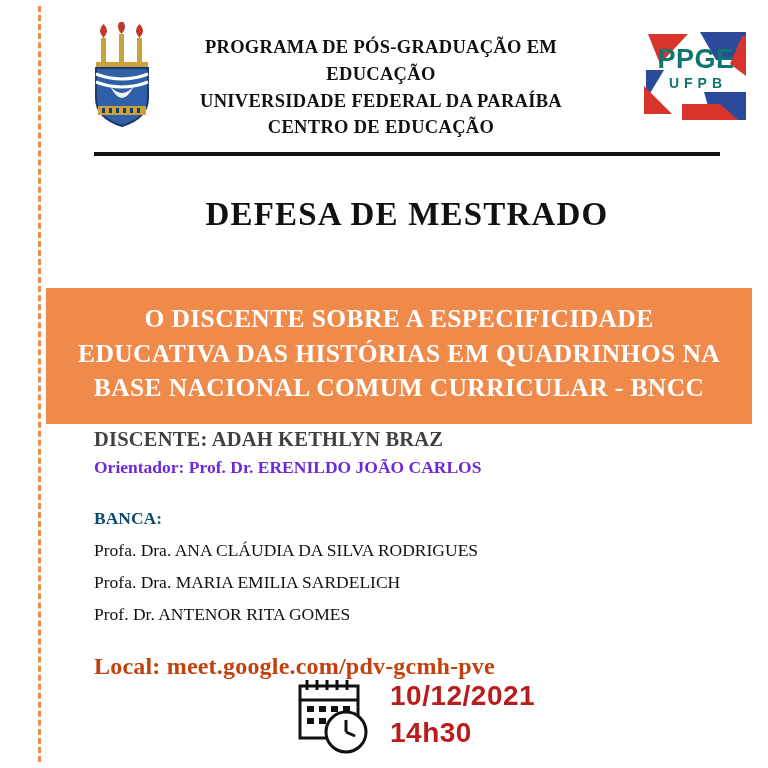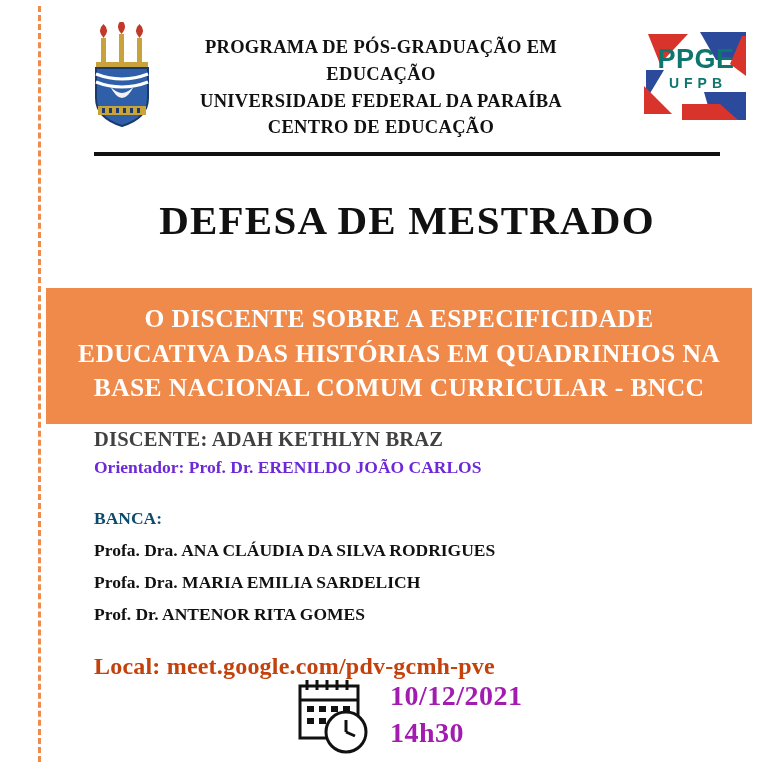--- a/index.html
+++ b/index.html
@@ -110,21 +110,21 @@
 
   
   .main-title {
     position: absolute;
     left: 0;
     top: 196px;
     width: 722px;
     text-align: center;
     font-family: "Liberation Serif", serif;
     font-weight: bold;
-    font-size: 41px;
+    font-size: 33px;
     letter-spacing: 1.2px;
     color: #111111;
   }
 
   
   .banner {
     position: absolute;
     left: 0;
     top: 288px;
     width: 706px;
@@ -165,21 +165,21 @@
   }
   .banca-label {
     font-family: "Liberation Serif", serif;
     font-weight: bold;
     font-size: 17.5px;
     color: #0c4a6e;
     margin-top: 30px;
   }
   .banca-item {
     font-family: "Liberation Serif", serif;
-    font-weight: bold;
+    font-weight: normal;
     font-size: 17.5px;
     color: #111111;
     margin-top: 11px;
   }
   .local {
     font-family: "Liberation Serif", serif;
     font-weight: bold;
     font-size: 24px;
     color: #c2410c;
     margin-top: 28px;
@@ -200,24 +200,24 @@
     top: 0;
     width: 84px;
     height: 80px;
   }
   .dt-text {
     position: absolute;
     left: 96px;
     top: 2px;
   }
   .dt-text div {
-    font-family: Liberation Serif, serif;
+    font-family: Liberation Sans, sans-serif;
     font-weight: bold;
     font-size: 28px;
-    color: #a21caf;
+    color: #b91c1c;
     line-height: 1.32;
     letter-spacing: 0.5px;
   }
 </style>
 </head>
 <body>
 
 <div class="left-strip">
   <div class="dash-line"></div>
 </div>

